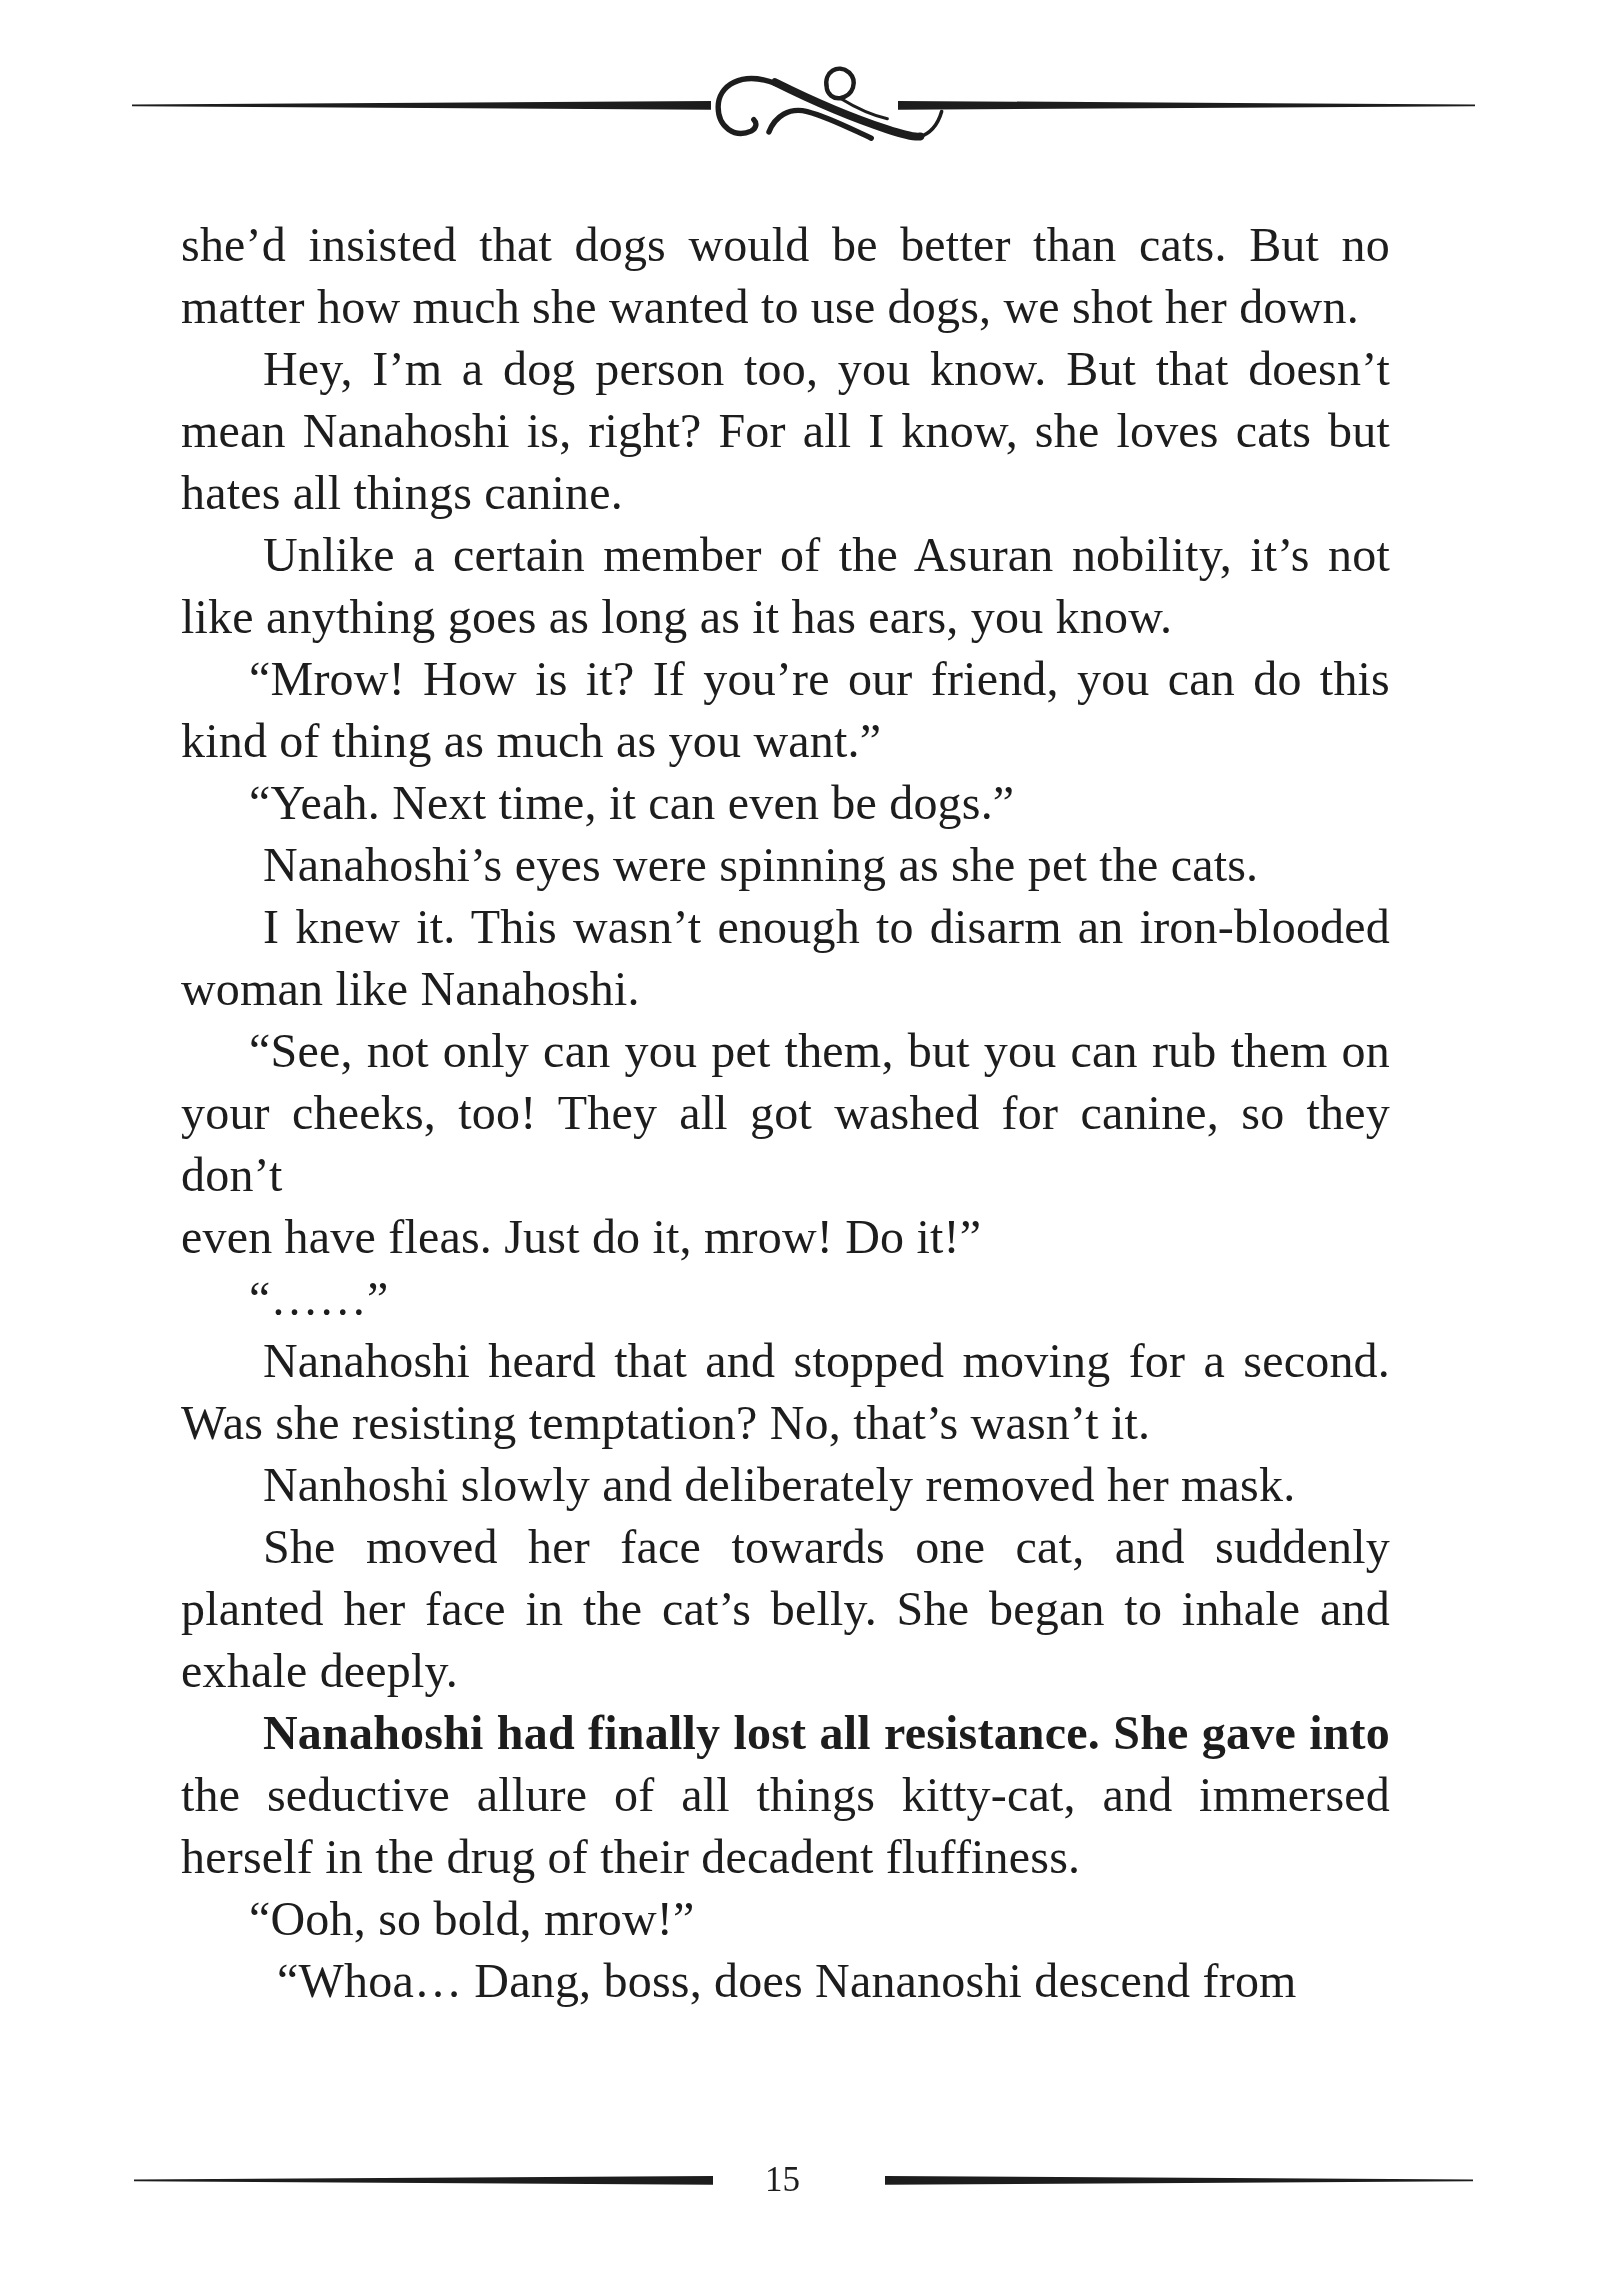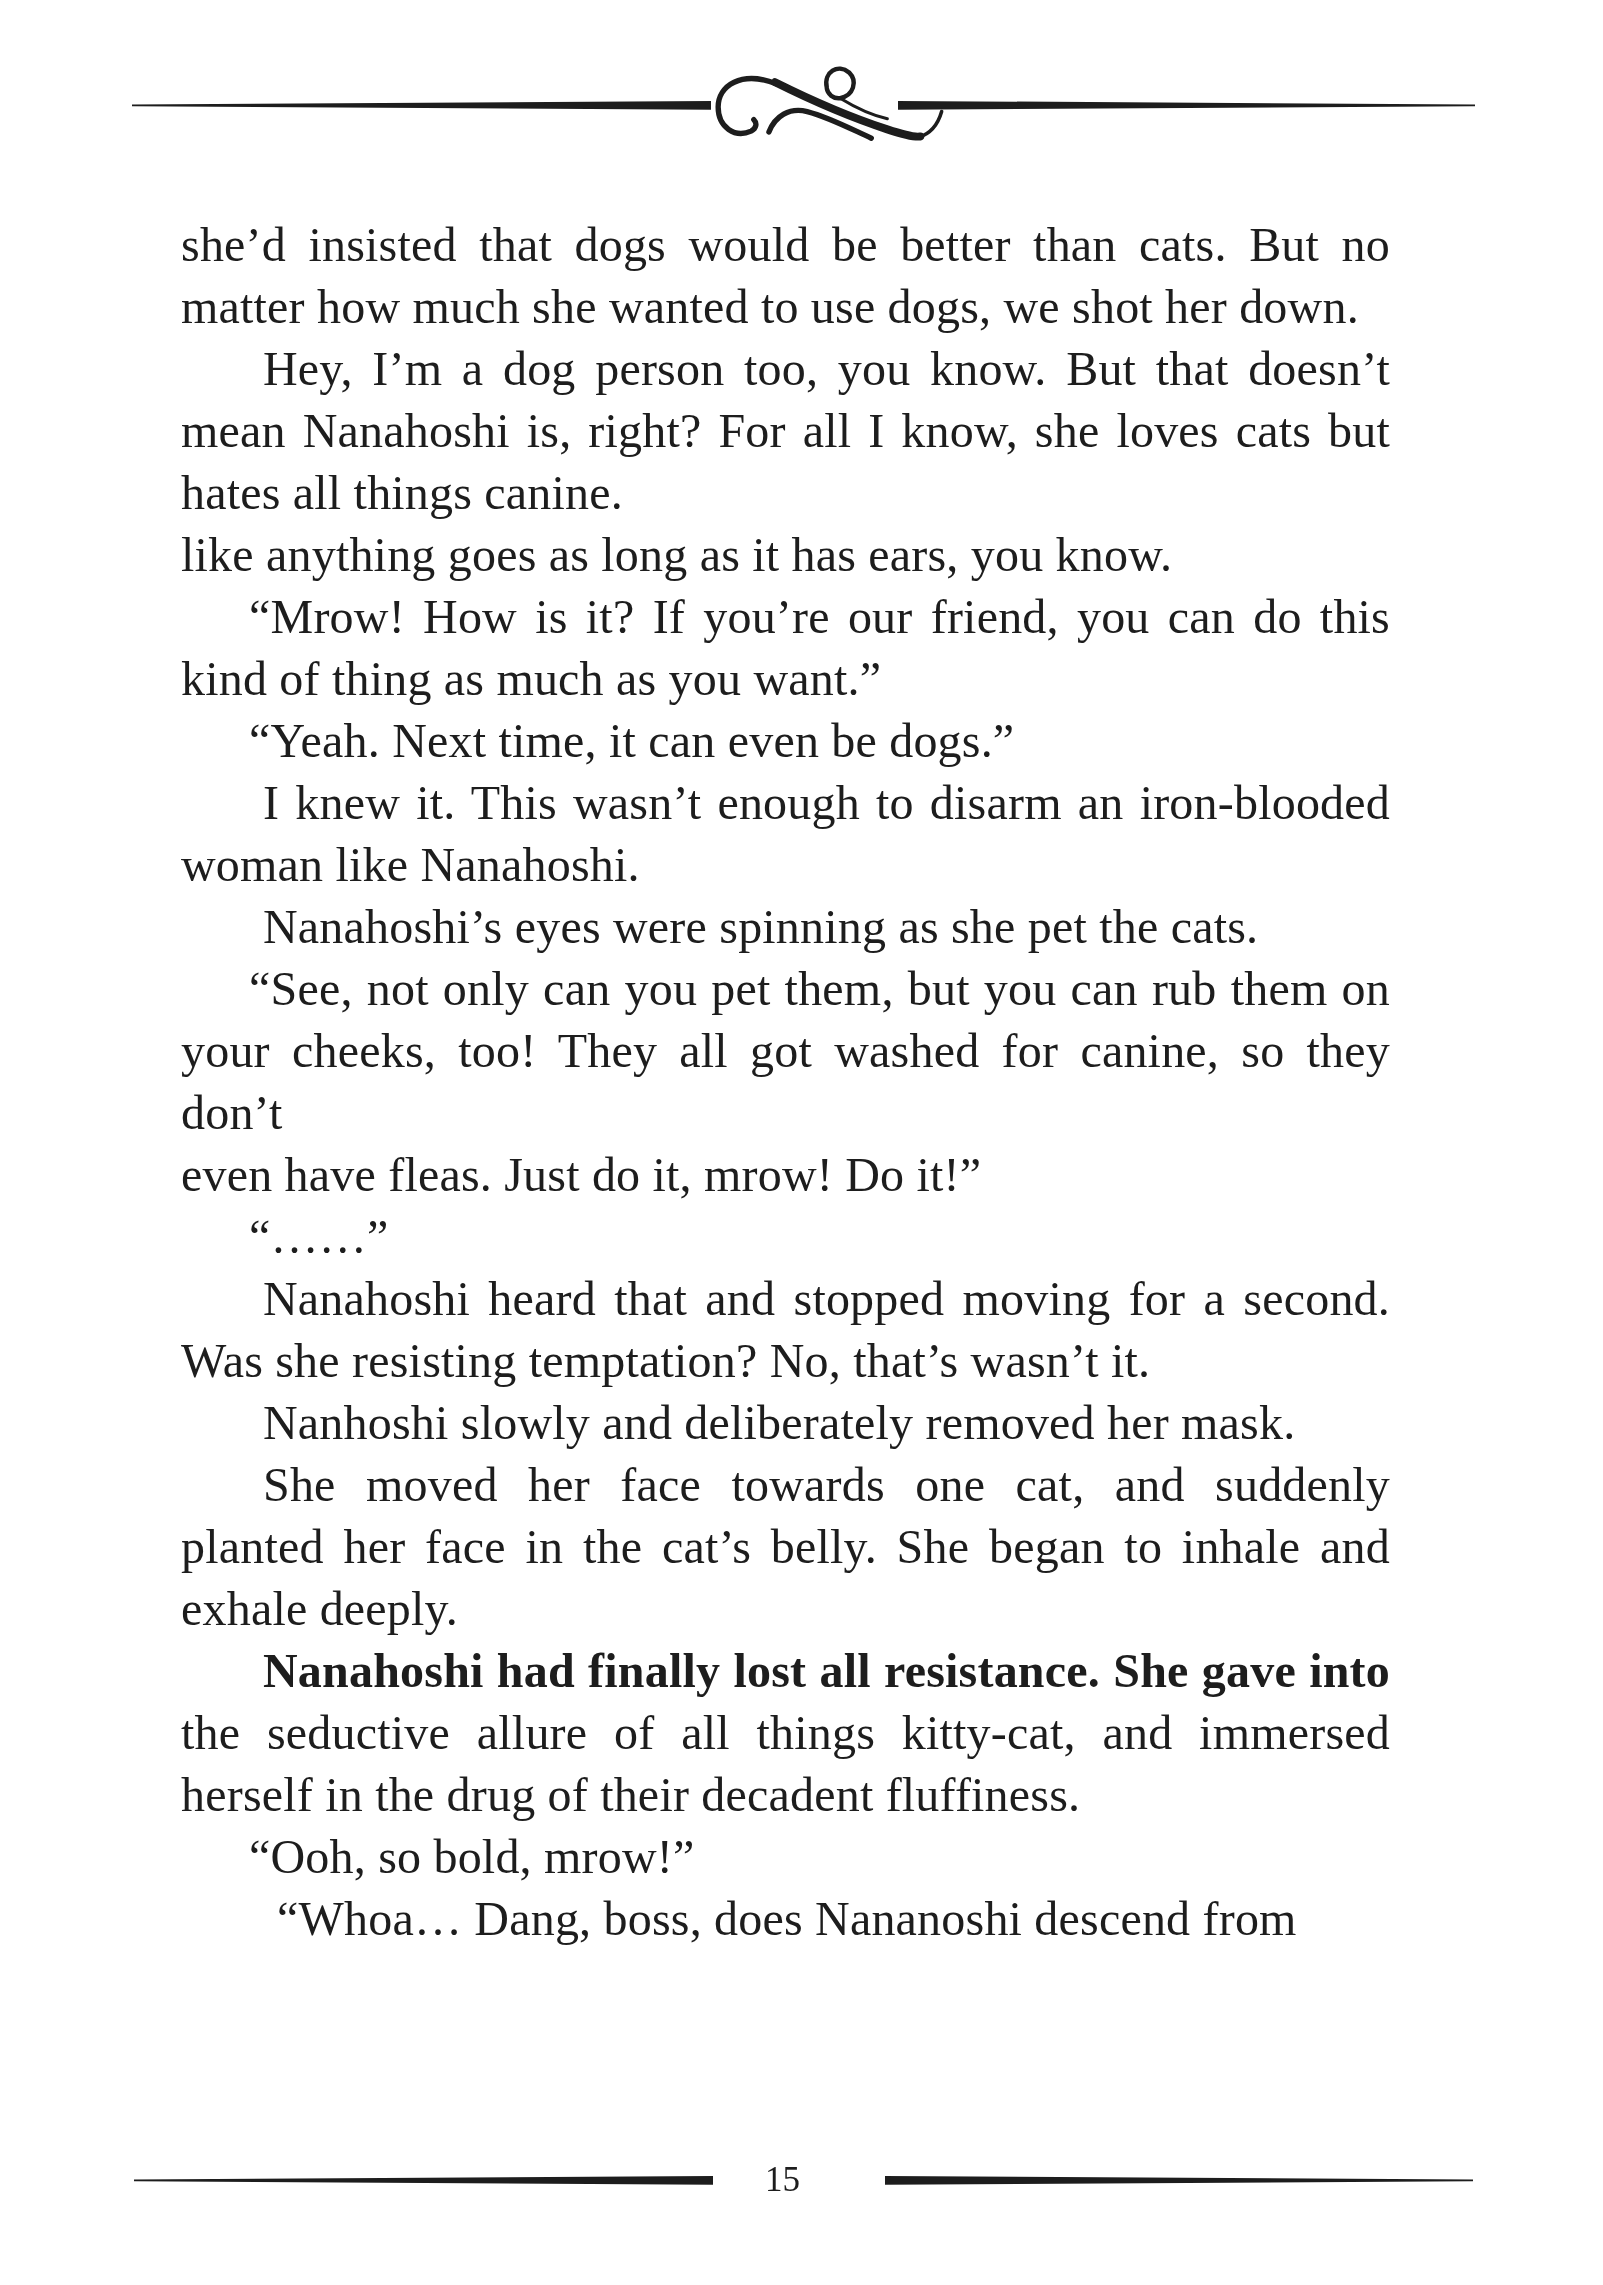--- a/index.html
+++ b/index.html
@@ -83,35 +83,36 @@
       <div class="paragraph">
         <div class="line" style="text-indent: 0px;">she’d insisted that dogs would be better than cats. But no</div>
         <div class="line last">matter how much she wanted to use dogs, we shot her down.</div>
       </div>
       <div class="paragraph">
         <div class="line" style="text-indent: 82px;">Hey, I’m a dog person too, you know. But that doesn’t</div>
         <div class="line">mean Nanahoshi is, right? For all I know, she loves cats but</div>
         <div class="line last">hates all things canine.</div>
       </div>
       <div class="paragraph">
+        <div class="line" style="text-indent: 82px;">Unlike a certain member of the Asuran nobility, it’s not</div>
         <div class="line last">like anything goes as long as it has ears, you know.</div>
       </div>
       <div class="paragraph">
         <div class="line" style="text-indent: 68px;">“Mrow! How is it? If you’re our friend, you can do this</div>
         <div class="line last">kind of thing as much as you want.”</div>
       </div>
       <div class="paragraph">
         <div class="line last" style="text-indent: 68px;">“Yeah. Next time, it can even be dogs.”</div>
       </div>
       <div class="paragraph">
+        <div class="line last" style="text-indent: 82px;">Nanahoshi’s eyes were spinning as she pet the cats.</div>
+      </div>
+      <div class="paragraph">
         <div class="line" style="text-indent: 82px;">I knew it. This wasn’t enough to disarm an iron-blooded</div>
         <div class="line last">woman like Nanahoshi.</div>
-      </div>
-      <div class="paragraph">
-        <div class="line last" style="text-indent: 82px;">Nanahoshi’s eyes were spinning as she pet the cats.</div>
       </div>
       <div class="paragraph">
         <div class="line" style="text-indent: 68px;">“See, not only can you pet them, but you can rub them on</div>
         <div class="line">your cheeks, too! They all got washed for canine, so they don’t</div>
         <div class="line last">even have fleas. Just do it, mrow! Do it!”</div>
       </div>
       <div class="paragraph">
         <div class="line last" style="text-indent: 68px;">“……”</div>
       </div>
       <div class="paragraph">

